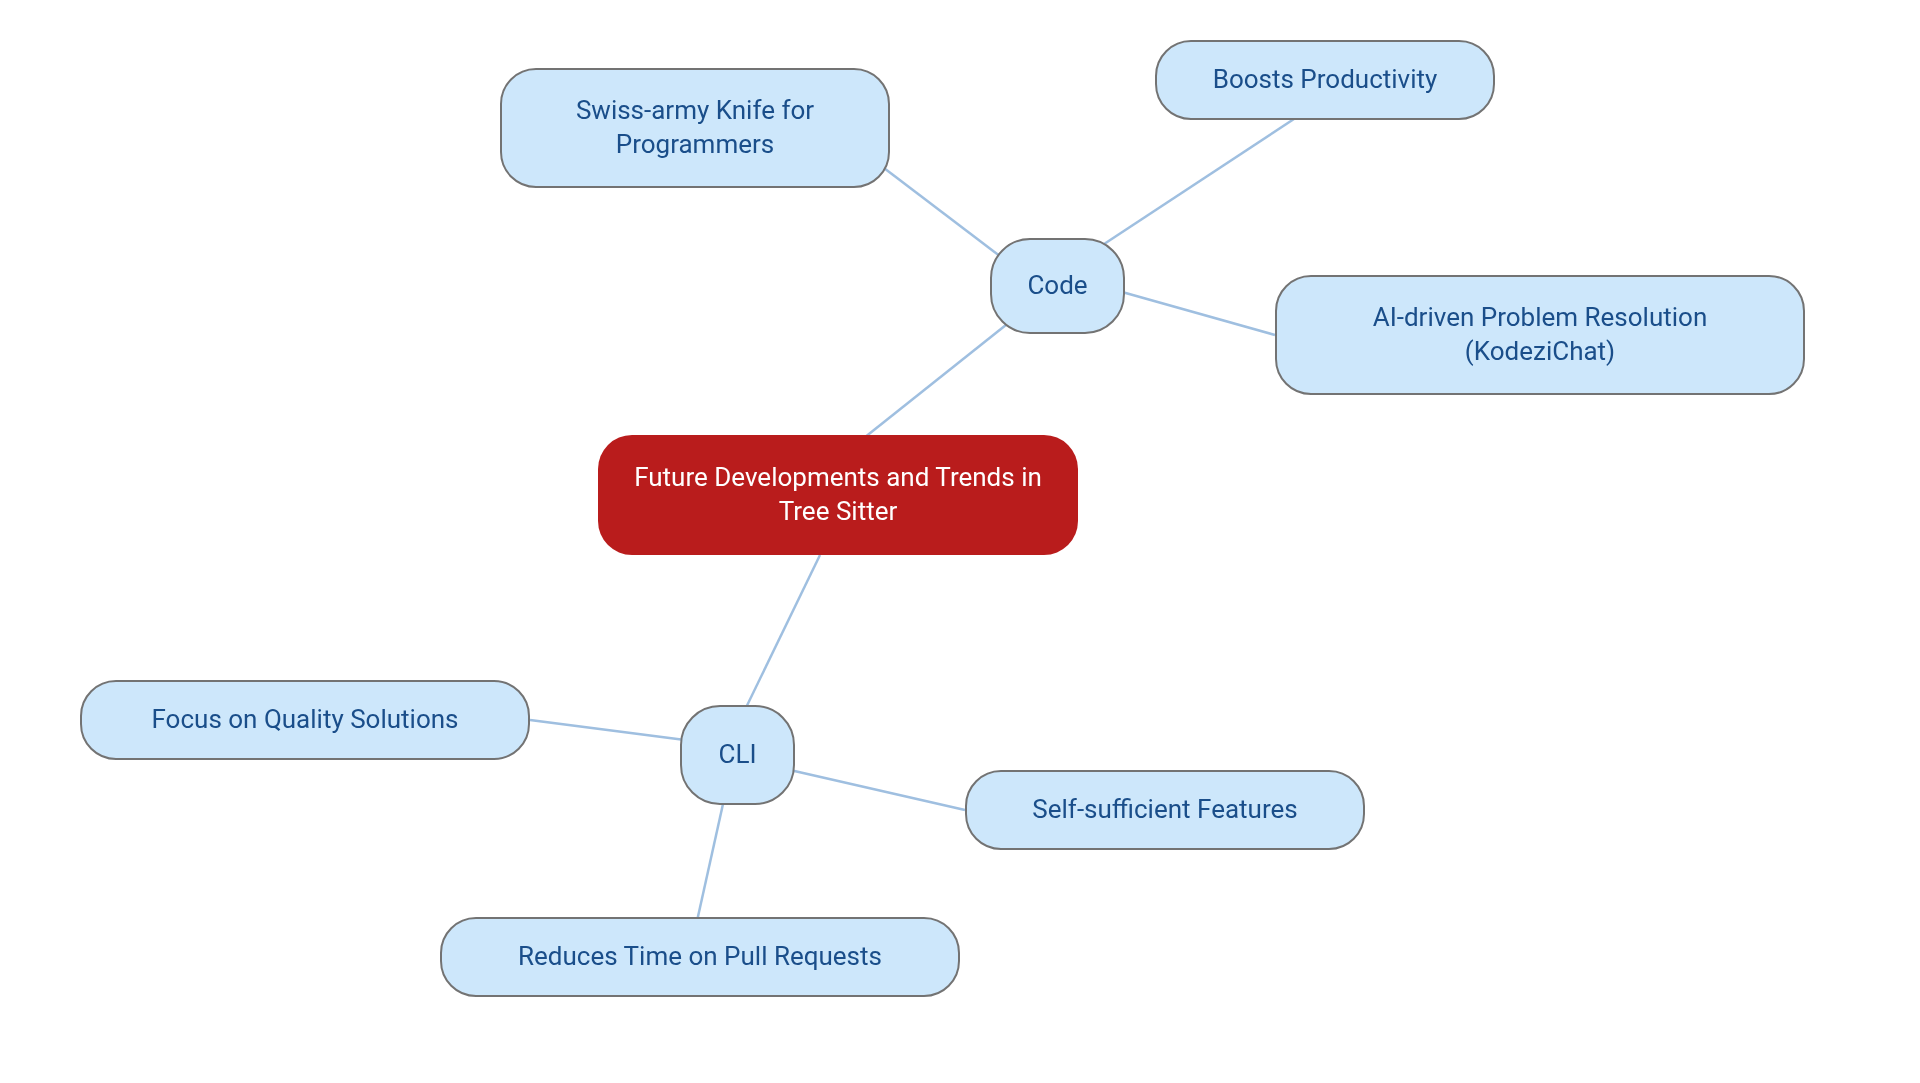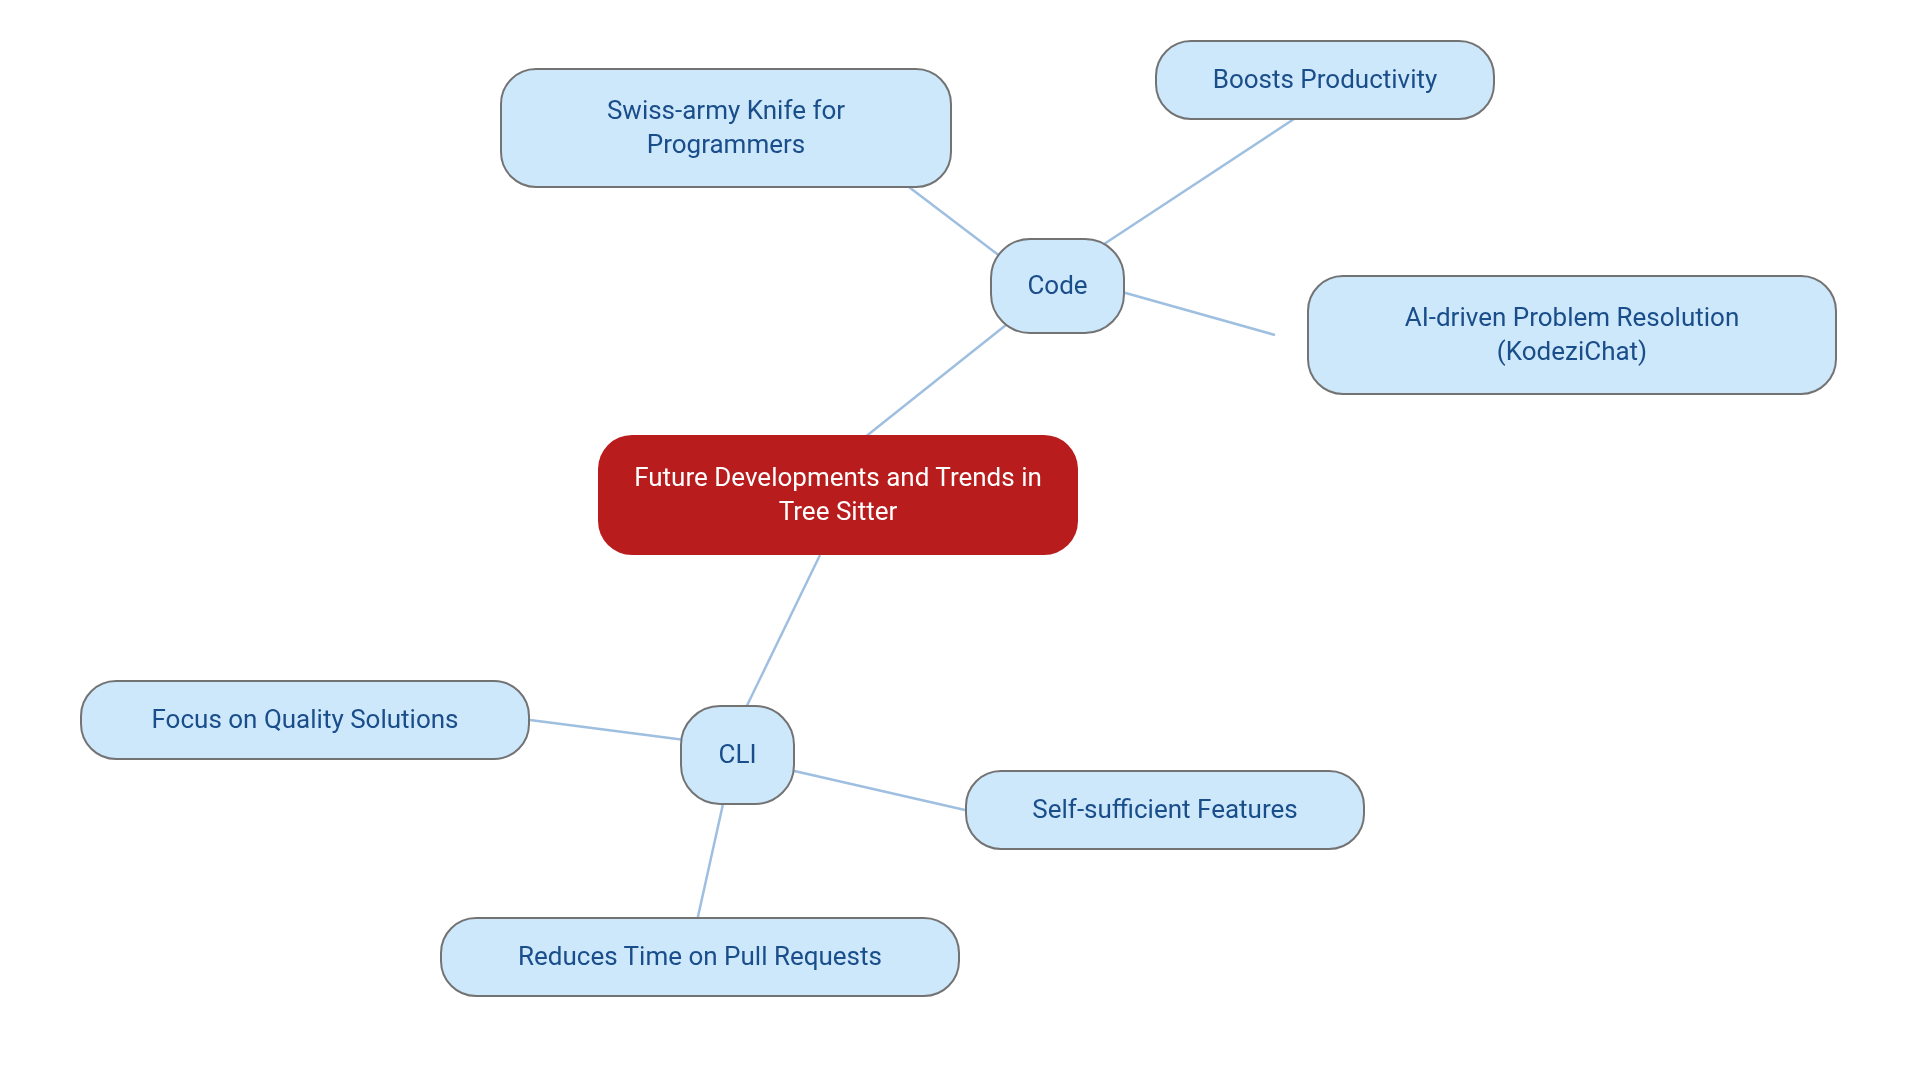--- a/index.html
+++ b/index.html
@@ -79,29 +79,29 @@
 </div>
 
 <div class="node hub" style="left:990px; top:238px; width:135px; height:96px;">
   <span>Code</span>
 </div>
 
 <div class="node hub" style="left:680px; top:705px; width:115px; height:100px;">
   <span>CLI</span>
 </div>
 
-<div class="node" style="left:500px; top:68px; width:452px; height:120px;">
+<div class="node" style="left:500px; top:68px; width:390px; height:120px;">
   <span>Swiss-army Knife for Programmers</span>
 </div>
 
 <div class="node" style="left:1155px; top:40px; width:340px; height:80px;">
   <span>Boosts Productivity</span>
 </div>
 
-<div class="node" style="left:1275px; top:275px; width:530px; height:120px;margin-left:32px;">
+<div class="node" style="left:1275px; top:275px; width:530px; height:120px;">
   <span>AI-driven Problem Resolution (KodeziChat)</span>
 </div>
 
 <div class="node" style="left:80px; top:680px; width:450px; height:80px;">
   <span>Focus on Quality Solutions</span>
 </div>
 
 <div class="node" style="left:440px; top:917px; width:520px; height:80px;">
   <span>Reduces Time on Pull Requests</span>
 </div>

